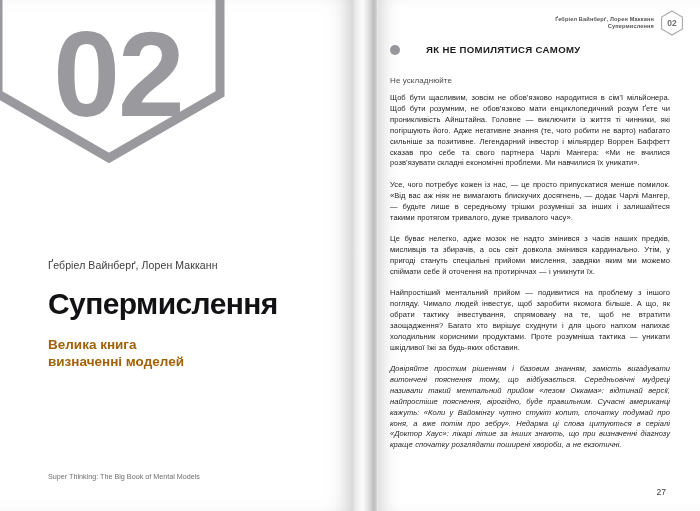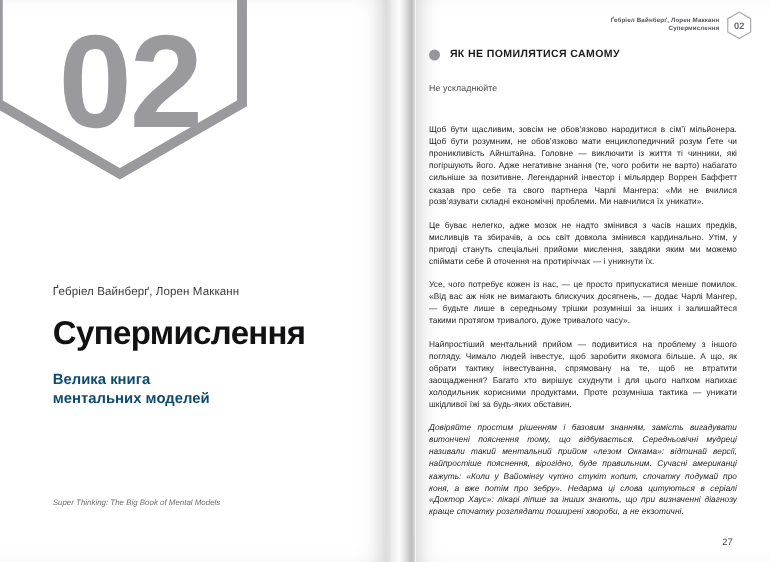--- a/index.html
+++ b/index.html
@@ -41,27 +41,27 @@
   }
   #book-authors{
     font-size:10.5px;line-height:14px;color:#3b3b3d;
     letter-spacing:.1px;margin:0 0 16px 0;
   }
   #book-title{
     font-size:30px;line-height:32px;font-weight:700;color:#121214;
     letter-spacing:-.6px;margin:0 0 16px 0;
   }
   #book-subtitle{
-    font-size:13.5px;line-height:17px;font-weight:600;color:#0c4a6e;
+    font-size:13.5px;line-height:17px;font-weight:600;color:#a16207;
     margin:0;
   }
 
   #orig-title-block{
-    position:absolute;left:48px;top:452px;width:250px;
-    font-size:7.2px;line-height:10px;color:#6e6e72;font-style:italic;
+    position:absolute;left:48px;top:472px;width:250px;
+    font-size:7.2px;line-height:10px;color:#6e6e72;
   }
   #orig-title-block div{white-space:nowrap;}
 
   
   #gutter{
     position:absolute;left:352px;top:0;width:26px;height:511px;
     background:linear-gradient(to right,
       #d9d9d9 0%, #efefef 18%, #fbfbfb 42%,
       #e3e3e3 62%, #bdbdbd 84%, #d2d2d2 95%, #f7f7f7 100%);
   }
@@ -86,36 +86,36 @@
   #running-head-hex{width:24px;height:26px;position:relative;flex:0 0 auto;}
   #running-head-hex svg{display:block;width:100%;height:100%;}
   #running-head-num{
     position:absolute;left:0;top:0;width:24px;height:26px;
     display:flex;align-items:center;justify-content:center;
     font-size:8.5px;font-weight:700;color:#6c6c70;
   }
 
   #section-heading{
     position:absolute;left:12px;top:44px;
-    display:flex;align-items:center;gap:9px;
+    display:flex;align-items:center;gap:26px;
   }
   #section-bullet{
     width:10px;height:10px;border-radius:50%;background:#97979b;flex:0 0 auto;
   }
   #section-heading-label{
     font-size:9.6px;font-weight:700;color:#1b1b1d;letter-spacing:.35px;
     text-transform:uppercase;
   }
 
   #body{
     position:absolute;left:12px;top:76px;width:280px;
   }
   .subhead{
     font-size:8px;color:#4a4a4e;font-weight:400;
-    margin:0 0 28px 0;letter-spacing:.1px;
+    margin:0 0 8px 0;letter-spacing:.1px;
   }
   .para{
     font-size:7.55px;line-height:10.9px;color:#1d1d20;
     text-align:justify;margin:0 0 10.5px 0;
     letter-spacing:.05px;
     word-spacing:.2px;
   }
   .para:last-child{margin-bottom:0;font-style:italic;}
 
   #page-number{
@@ -136,21 +136,21 @@
       </svg>
     </div>
 
     <div id="chapter-number">02</div>
 
     <div id="left-text-block">
       <p id="book-authors">Ґебріел Вайнберґ, Лорен Макканн</p>
       <h1 id="book-title">Супермислення</h1>
       <p id="book-subtitle">
         <span>Велика книга</span><br>
-        <span>ментальних моделей</span>
+        <span>визначенні моделей</span>
       </p>
     </div>
 
     <div id="orig-title-block">
       <div>Super Thinking: The Big Book of Mental Models</div>
     </div>
   </div>
 
   <div id="gutter"></div>
 
@@ -170,22 +170,22 @@
     </div>
 
     <div id="section-heading">
       <span id="section-bullet"></span>
       <span id="section-heading-label">Як не помилятися самому</span>
     </div>
 
     <div id="body">
       <p class="subhead">Не ускладнюйте</p>
       <p class="para">Щоб бути щасливим, зовсім не обов’язково народитися в сім’ї мільйонера. Щоб бути розумним, не обов’язково мати енциклопедичний розум Ґете чи проникливість Айнштайна. Головне — виключити із життя ті чинники, які погіршують його. Адже негативне знання (те, чого робити не варто) набагато сильніше за позитивне. Легендарний інвестор і мільярдер Воррен Баффетт сказав про себе та свого партнера Чарлі Мангера: «Ми не вчилися розв’язувати складні економічні проблеми. Ми навчилися їх уникати».</p>
+      <p class="para">Усе, чого потребує кожен із нас, — це просто припускатися менше помилок. «Від вас аж ніяк не вимагають блискучих досягнень, — додає Чарлі Мангер, — будьте лише в середньому трішки розумніші за інших і залишайтеся такими протягом тривалого, дуже тривалого часу».</p>
       <p class="para">Це буває нелегко, адже мозок не надто змінився з часів наших предків, мисливців та збирачів, а ось світ довкола змінився кардинально. Утім, у пригоді стануть спеціальні прийоми мислення, завдяки яким ми можемо спіймати себе й оточення на протиріччах — і уникнути їх.</p>
-      <p class="para">Усе, чого потребує кожен із нас, — це просто припускатися менше помилок. «Від вас аж ніяк не вимагають блискучих досягнень, — додає Чарлі Мангер, — будьте лише в середньому трішки розумніші за інших і залишайтеся такими протягом тривалого, дуже тривалого часу».</p>
       <p class="para">Найпростіший ментальний прийом — подивитися на проблему з іншого погляду. Чимало людей інвестує, щоб заробити якомога більше. А що, як обрати тактику інвестування, спрямовану на те, щоб не втратити заощадження? Багато хто вирішує схуднути і для цього напхом напихає холодильник корисними продуктами. Проте розумніша тактика — уникати шкідливої їжі за будь-яких обставин.</p>
       <p class="para">Довіряйте простим рішенням і базовим знанням, замість вигадувати витончені пояснення тому, що відбувається. Середньовічні мудреці називали такий ментальний прийом «лезом Оккама»: відтинай версії, найпростіше пояснення, вірогідно, буде правильним. Сучасні американці кажуть: «Коли у Вайомінгу чутно стукіт копит, спочатку подумай про коня, а вже потім про зебру». Недарма ці слова цитуються в серіалі «Доктор Хаус»: лікарі ліпше за інших знають, що при визначенні діагнозу краще спочатку розглядати поширені хвороби, а не екзотичні.</p>
     </div>
 
     <div id="page-number">27</div>
   </div>
 
 </div>
 
 </body></html>

